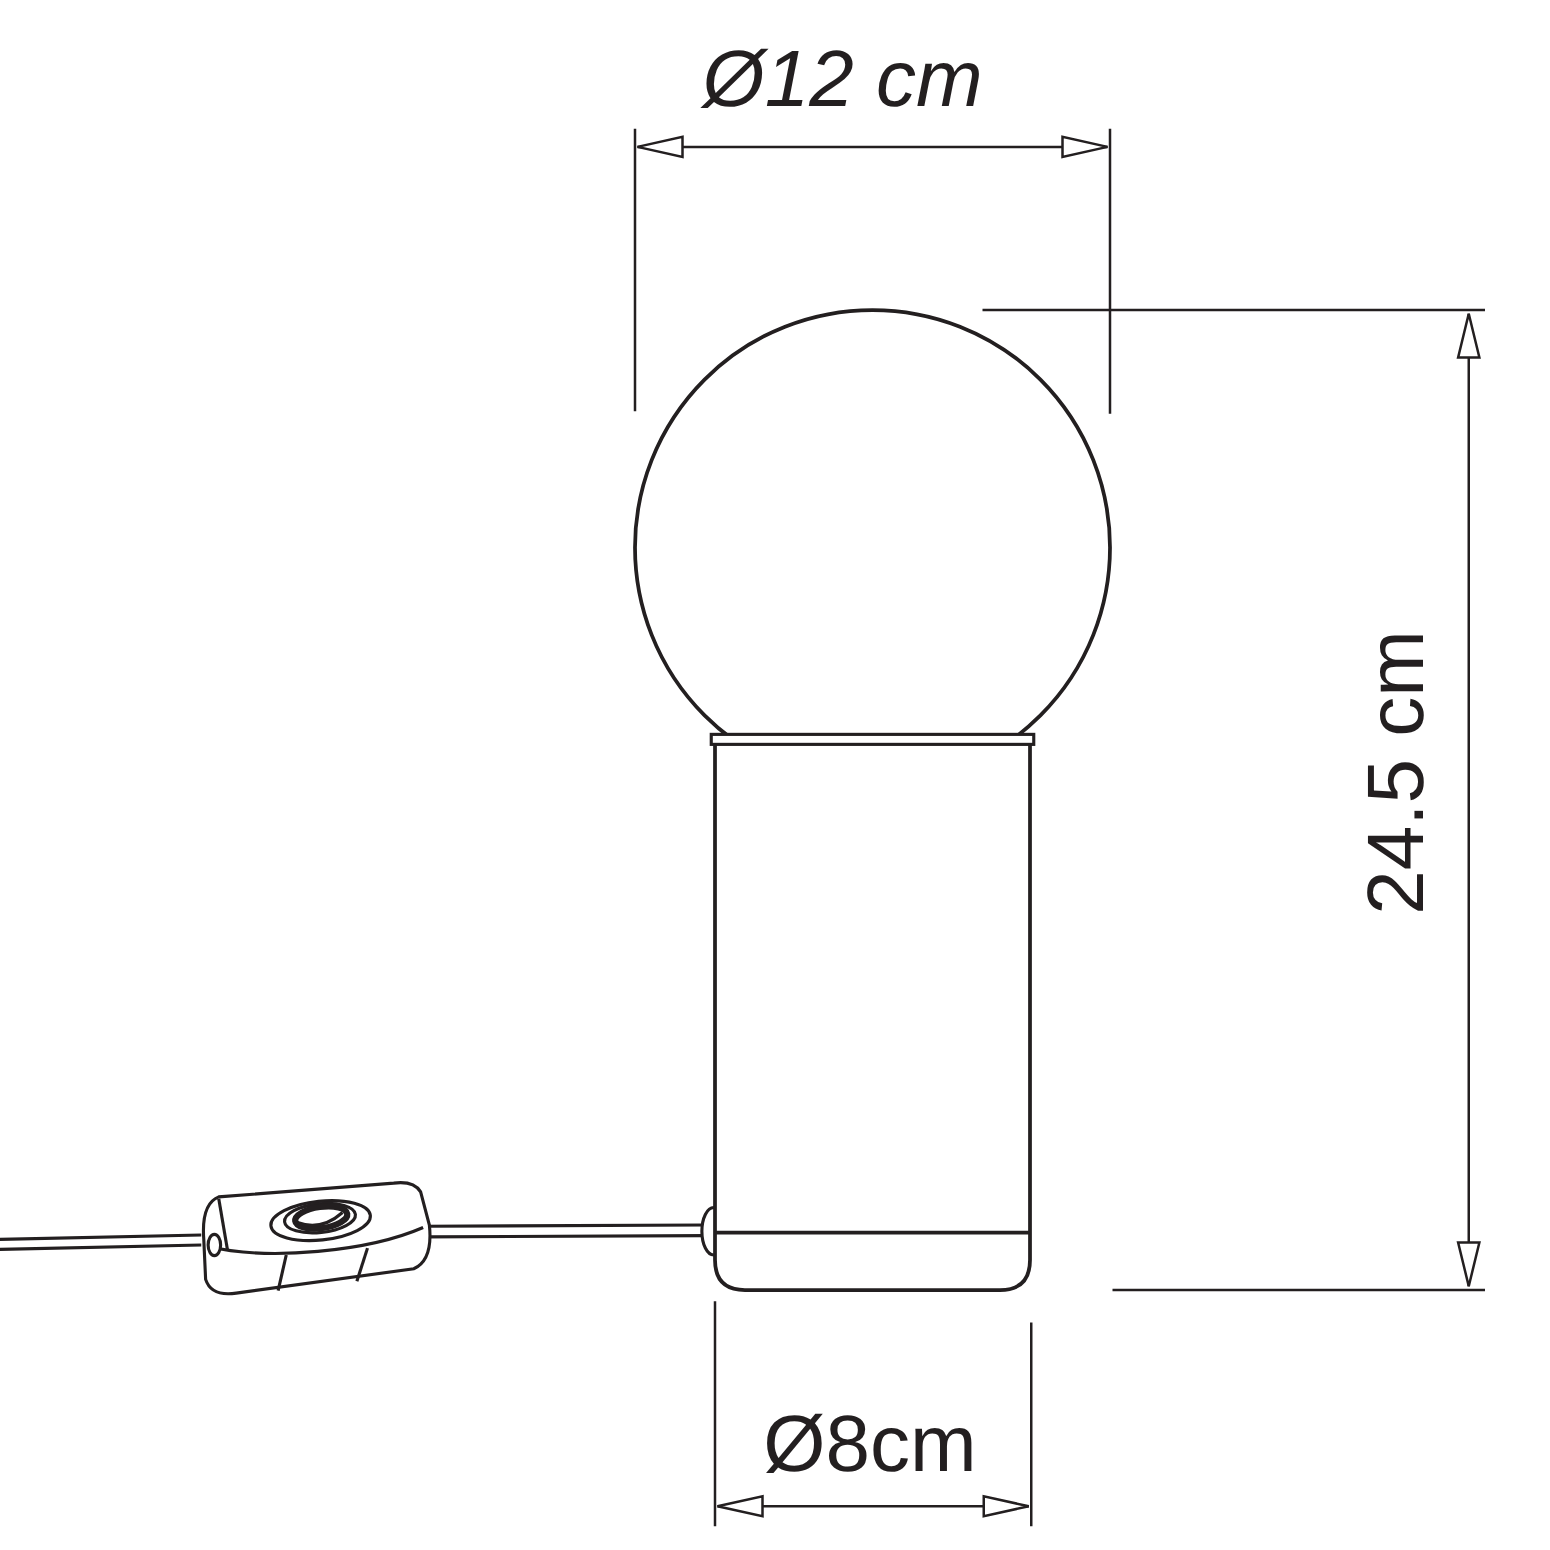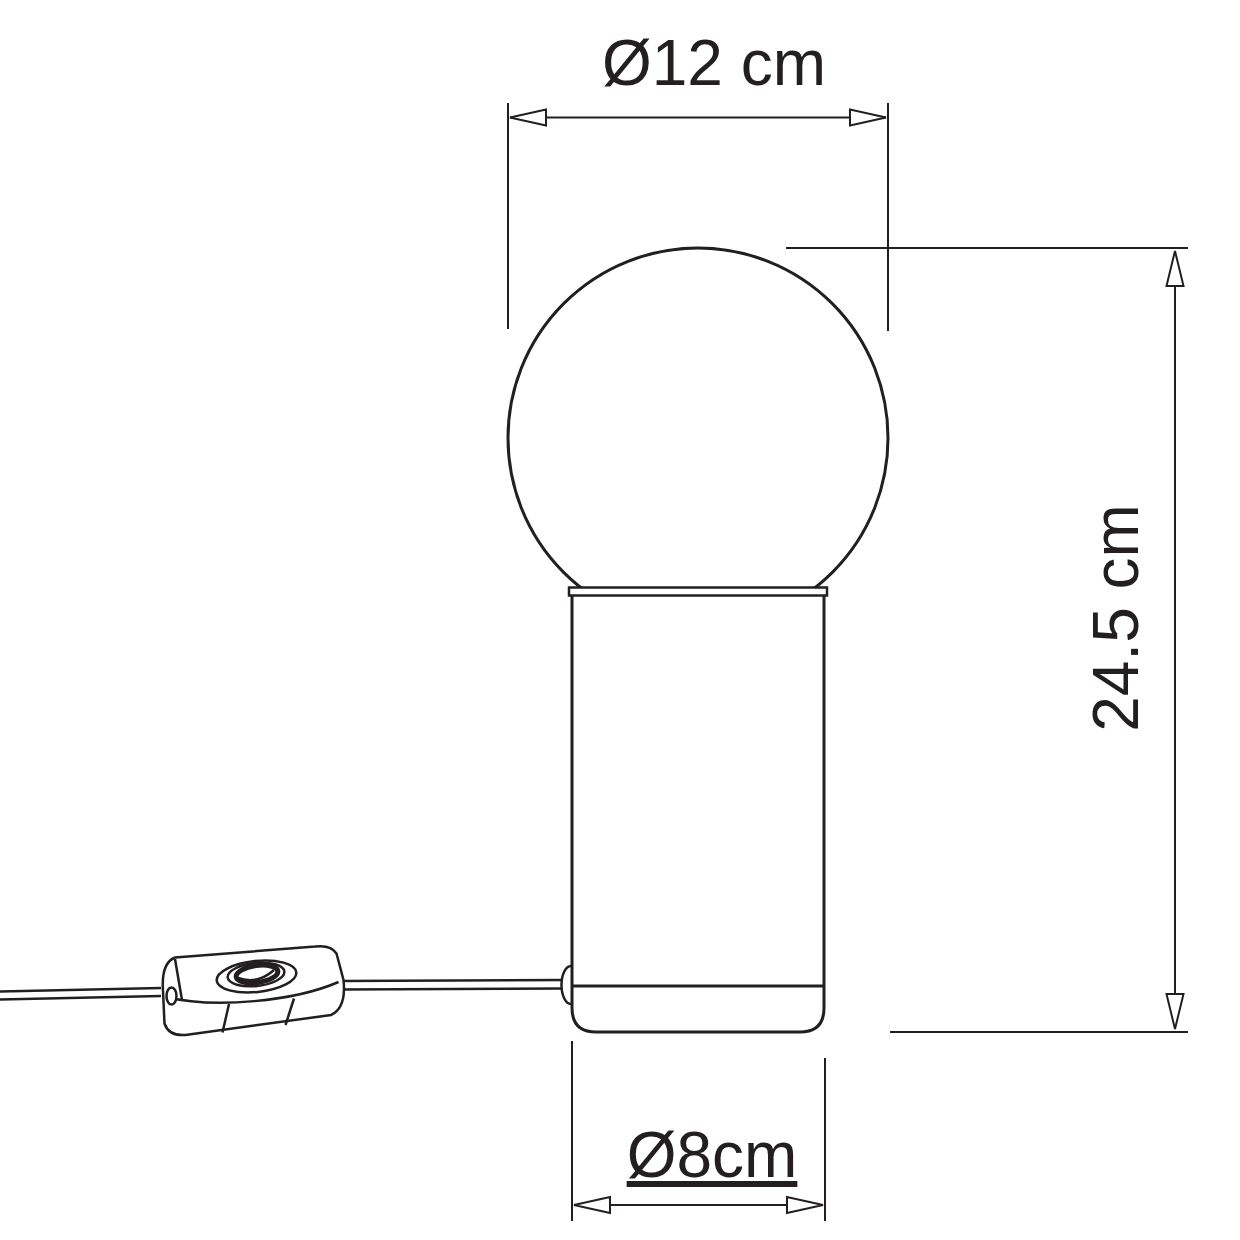--- a/index.html
+++ b/index.html
@@ -104,19 +104,19 @@
 
     <g>
       <path class="dim" d="M 572,1041 L 572,1221"></path>
       <path class="dim" d="M 825,1058 L 825,1221"></path>
       <path class="dim" d="M 574,1205 L 823,1205"></path>
       <polygon class="arr" points="574,1205 610,1197 610,1213"></polygon>
       <polygon class="arr" points="823,1205 787,1197 787,1213"></polygon>
     </g>
   </svg>
 
-  <div class="dim-label" style="left:714px; top:63px;">Ø12 cm</div>
+  <div class="dim-label" style="left:674px; top:63px;font-style:italic;">Ø12 cm</div>
 
   <div class="dim-label vertical" style="left:1116px; top:618px;">24.5 cm</div>
 
-  <div class="dim-label" style="left:712px; top:1155px;text-decoration:underline;">Ø8cm</div>
+  <div class="dim-label" style="left:696px; top:1155px;">Ø8cm</div>
 
 </div>
 
 </body></html>

